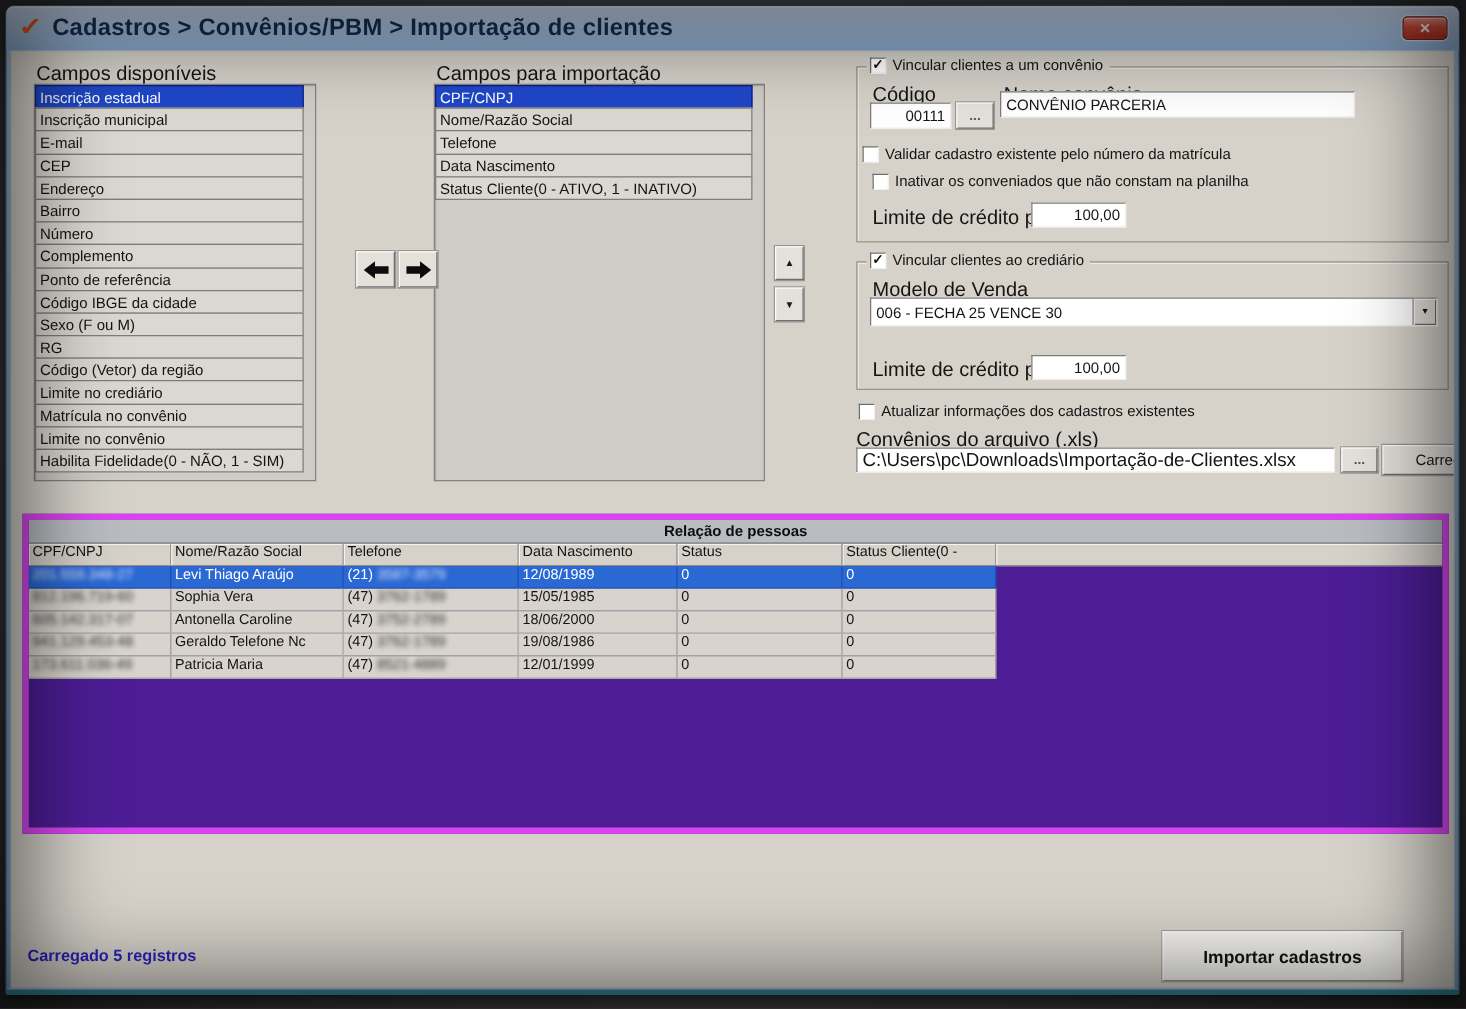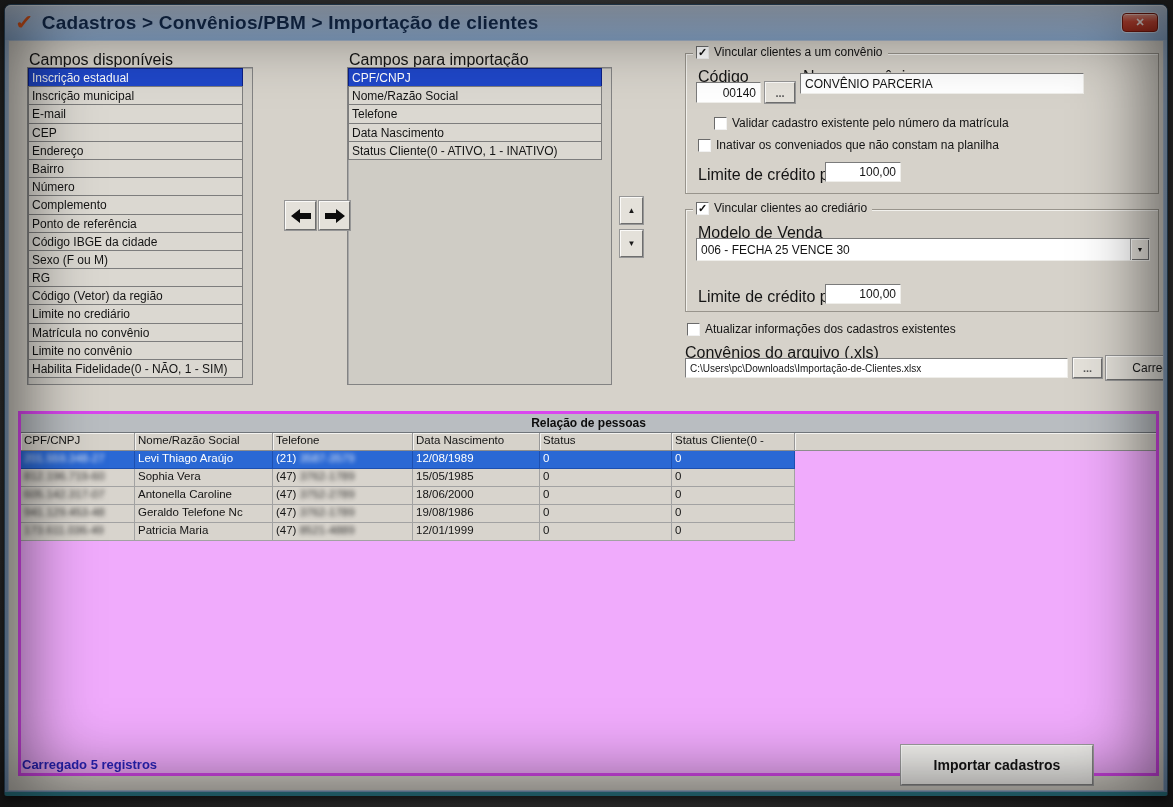--- a/index.html
+++ b/index.html
@@ -55,36 +55,36 @@
   .chk-row { position:absolute; display:flex; align-items:center; gap:5px; font-size:12px; white-space:nowrap; }
   .field { position:absolute; background:#fff; border:1px solid; border-color:#7b7b7b #efeeea #efeeea #7b7b7b;
            font-size:12px; padding:0 4px; display:flex; align-items:center; white-space:nowrap; overflow:hidden; }
   .num { justify-content:flex-end; }
   .dropdown { position:absolute; background:#fff; border:1px solid; border-color:#7b7b7b #efeeea #efeeea #7b7b7b;
               display:flex; cursor:pointer; }
   .dd-text { flex:1; font-size:12px; padding:0 4px; display:flex; align-items:center; white-space:nowrap; overflow:hidden; }
   .dd-btn { width:19px; background:#e4e1da; border-left:1px solid #9a9a9a; font-size:7px;
             display:flex; align-items:center; justify-content:center;
             box-shadow:inset 1px 1px 0 #fbfaf8, inset -1px -1px 0 #6e6e6e; }
-  .table-wrap { left:9px; top:370px; width:1141px; height:365px; background:#f0abfc; border:3px solid #d946ef; overflow:hidden; }
+  .table-wrap { left:9px; top:370px; width:1141px; height:256px; background:#4c1d95; border:5px solid #d946ef; overflow:hidden; }
   .tbl-band { height:19px; background:#b9bdc1; border-bottom:1px solid #70757a; font-size:12px;
               font-weight:bold; display:flex; align-items:center; justify-content:center; color:#0d0d0d; }
   .thead, .trow { display:flex; height:18px; }
   .tcell { font-size:11.5px; padding:1px 3px 0 3px; white-space:nowrap; overflow:hidden;
            border-right:1px solid #a2a2a2; border-bottom:1px solid #a2a2a2; background:#d8d4cd; }
   .thead .tcell { background:#d6d2ca; border-right-color:#979797; border-bottom-color:#8d8d8d;
                   box-shadow:inset 0 1px 0 #f4f3f0, inset 1px 0 0 #f4f3f0; }
   .tcell:nth-child(1){width:114px} .tcell:nth-child(2){width:138px} .tcell:nth-child(3){width:140px}
   .tcell:nth-child(4){width:127px} .tcell:nth-child(5){width:132px} .tcell:nth-child(6){width:123px}
   .tcell.fill { flex:1; border-right:none; }
   .trow { cursor:default; }
   .trow.selected .tcell { background:#2a68d4; color:#fff; border-color:#1c4fb0; }
   .redacted { filter:blur(2px); opacity:.85; }
   .status-text { left:13px; top:716px; font-size:13px; font-weight:bold; color:#2a23bd; }
-  .import-btn { left:892px; top:704px; width:192px; height:40px; background:#f3f2ef;
+  .import-btn { left:921px; top:704px; width:192px; height:40px; background:#f3f2ef;
                 border:1px solid; border-color:#ffffff #868686 #868686 #ffffff;
                 box-shadow:0 0 0 1px #9e9e9e; font-size:14px; font-weight:bold;
                 display:flex; align-items:center; justify-content:center; cursor:pointer; }
   .arrow-svg { width:20px; height:14px; display:block; }
 </style>
 </head>
 <body>
 
 <div class="screen">
   <div class="window">
@@ -146,25 +146,25 @@
       <div class="abs btn3d down-btn">
         <span>▼</span>
       </div>
 
       <div class="groupbox g1">
         <div class="group-legend">
           <span class="checkbox">✓</span>
           <span>Vincular clientes a um convênio</span>
         </div>
         <div class="abs panel-label" style="left:12px;top:14px;">Código</div>
-        <div class="field num" style="left:10px;top:28px;width:65px;height:21px;">00140</div>
+        <div class="field num" style="left:10px;top:28px;width:65px;height:21px;">00111</div>
         <div class="abs btn3d" style="left:79px;top:28px;width:30px;height:21px;font-size:11px;font-weight:bold;color:#555;">...</div>
         <div class="abs panel-label" style="left:117px;top:14px;">Nome convênio</div>
         <div class="field" style="left:114px;top:19px;width:284px;height:21px;">CONVÊNIO PARCERIA</div>
-        <div class="chk-row" style="left:28px;top:62px;">
+        <div class="chk-row" style="left:4px;top:62px;">
           <span class="checkbox"></span>
           <span>Validar cadastro existente pelo número da matrícula</span>
         </div>
         <div class="chk-row" style="left:12px;top:84px;">
           <span class="checkbox"></span>
           <span>Inativar os conveniados que não constam na planilha</span>
         </div>
         <div class="abs panel-label" style="left:12px;top:112px;">Limite de crédito padrão:</div>
         <div class="field num" style="left:139px;top:108px;width:76px;height:20px;">100,00</div>
       </div>
@@ -181,21 +181,21 @@
         </div>
         <div class="abs panel-label" style="left:12px;top:78px;">Limite de crédito padrão:</div>
         <div class="field num" style="left:139px;top:74px;width:76px;height:20px;">100,00</div>
       </div>
 
       <div class="chk-row" style="left:678px;top:281px;">
         <span class="checkbox"></span>
         <span>Atualizar informações dos cadastros existentes</span>
       </div>
       <div class="abs panel-label" style="left:676px;top:303px;">Convênios do arquivo (.xls)</div>
-      <div class="field" style="left:676px;top:317px;width:383px;height:20px;font-size:10px;">C:\Users\pc\Downloads\Importação-de-Clientes.xlsx</div>
+      <div class="field" style="left:676px;top:317px;width:383px;height:20px;font-size:15px;">C:\Users\pc\Downloads\Importação-de-Clientes.xlsx</div>
       <div class="abs btn3d" style="left:1064px;top:317px;width:29px;height:20px;font-size:11px;font-weight:bold;color:#555;">...</div>
       <div class="abs btn3d" style="left:1097px;top:315px;width:60px;height:24px;font-size:12px;padding-left:40px;">Carregar</div>
 
       <div class="abs table-wrap">
         <div class="tbl-band">Relação de pessoas</div>
         <div class="thead">
             <div class="tcell">CPF/CNPJ</div>
             <div class="tcell">Nome/Razão Social</div>
             <div class="tcell">Telefone</div>
             <div class="tcell">Data Nascimento</div>

